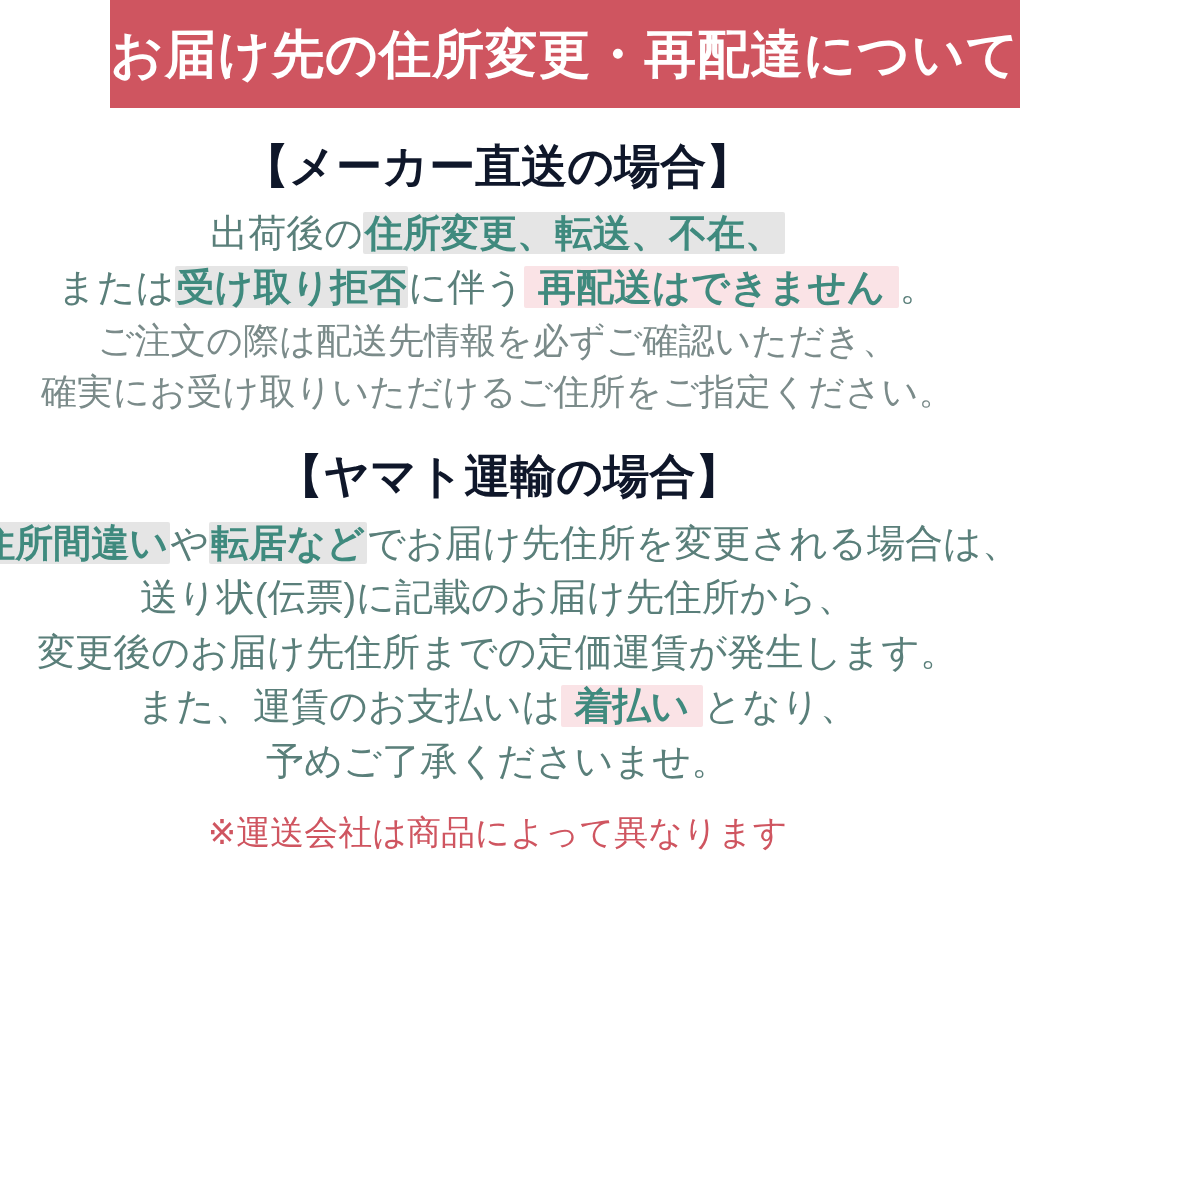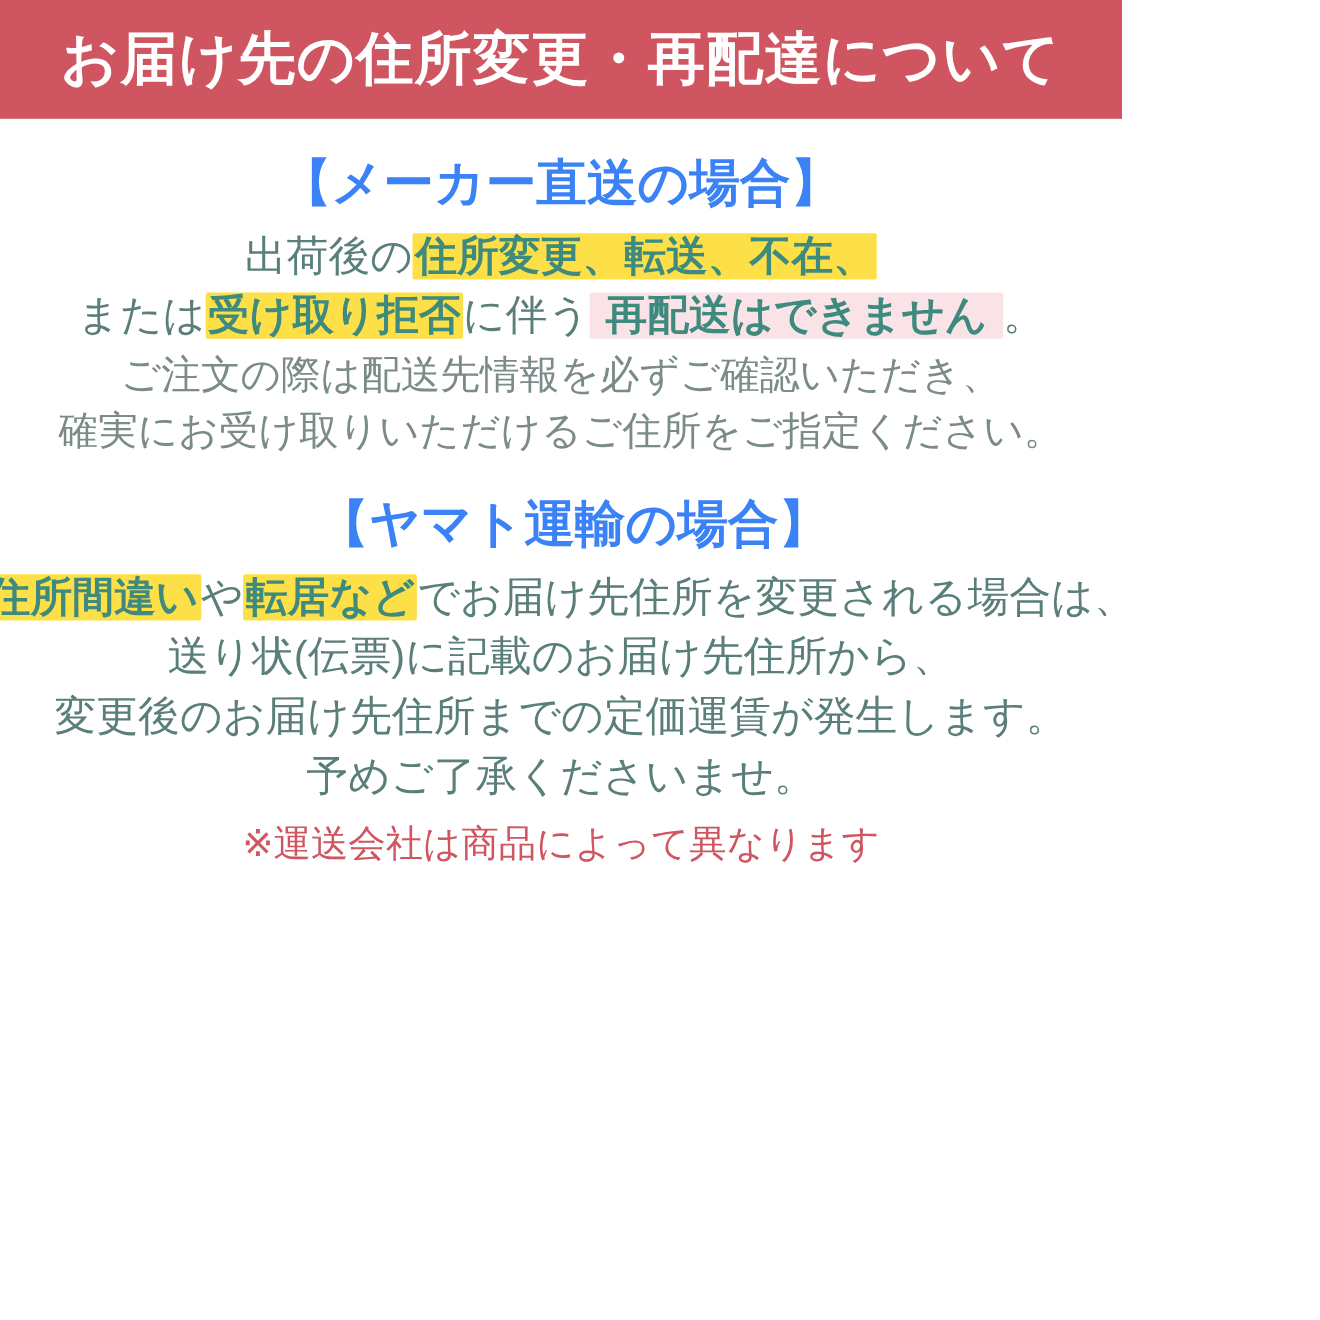--- a/index.html
+++ b/index.html
@@ -12,20 +12,21 @@
     background: #ffffff;
     font-family: "Liberation Sans", "DejaVu Sans", sans-serif;
     overflow: hidden;
   }
   .page {
     width: 1020px;
     height: 1200px;
     position: relative;
     display: flex;
     flex-direction: column;
+    align-items: flex-end;
   }
   .header-bar {
     background: #cf5560;
     height: 108px;
     display: flex;
     align-items: center;
     justify-content: center;
     flex: 0 0 auto;
   }
   .header-title {
@@ -37,21 +38,21 @@
     white-space: nowrap;
   }
   .content {
     flex: 1 1 auto;
     display: flex;
     flex-direction: column;
     align-items: center;
     padding-top: 18px;
   }
   .section-heading {
-    color: #3b82f6;
+    color: #0f172a;
     font-size: 46px;
     font-weight: bold;
     text-align: center;
     line-height: 1.25;
     margin: 12px 0 10px 0;
     white-space: nowrap;
   }
   .section-heading.second {
     margin-top: 30px;
     margin-left: 23px;
@@ -71,31 +72,31 @@
     font-size: 36px;
   }
   .hl-pink {
     background: #fae3e6;
     color: #3f8a7e;
     font-weight: bold;
     padding: 0 14px;
     border-radius: 2px;
   }
   .hl-green {
-    background: #fde047;
+    background: #e5e5e5;
     color: #3f8a7e;
     font-weight: bold;
     padding: 0 2px;
     border-radius: 2px;
   }
   .note {
     color: #cf5560;
     font-size: 34px;
     text-align: center;
-    margin-top: 10px;
+    margin-top: 22px;
     white-space: nowrap;
   }
 </style>
 </head>
 <body>
 
 <div class="page">
 
   <div class="header-bar">
     <div class="header-title">お届け先の住所変更・再配達について</div>
@@ -118,20 +119,23 @@
 
     <div class="section-heading second">【ヤマト運輸の場合】</div>
 
     <div class="line">
       <span class="hl-green">住所間違い</span><span>や</span><span class="hl-green">転居など</span><span>でお届け先住所を変更される場合は、</span>
     </div>
 
     <div class="line">送り状(伝票)に記載のお届け先住所から、</div>
     <div class="line">変更後のお届け先住所までの定価運賃が発生します。</div>
 
+    <div class="line">
+      <span>また、運賃のお支払いは</span><span class="hl-pink">着払い</span><span>となり、</span>
+    </div>
 
 
     <div class="line">予めご了承くださいませ。</div>
 
     <div class="note">※運送会社は商品によって異なります</div>
 
   </div>
 </div>
 
 </body></html>

